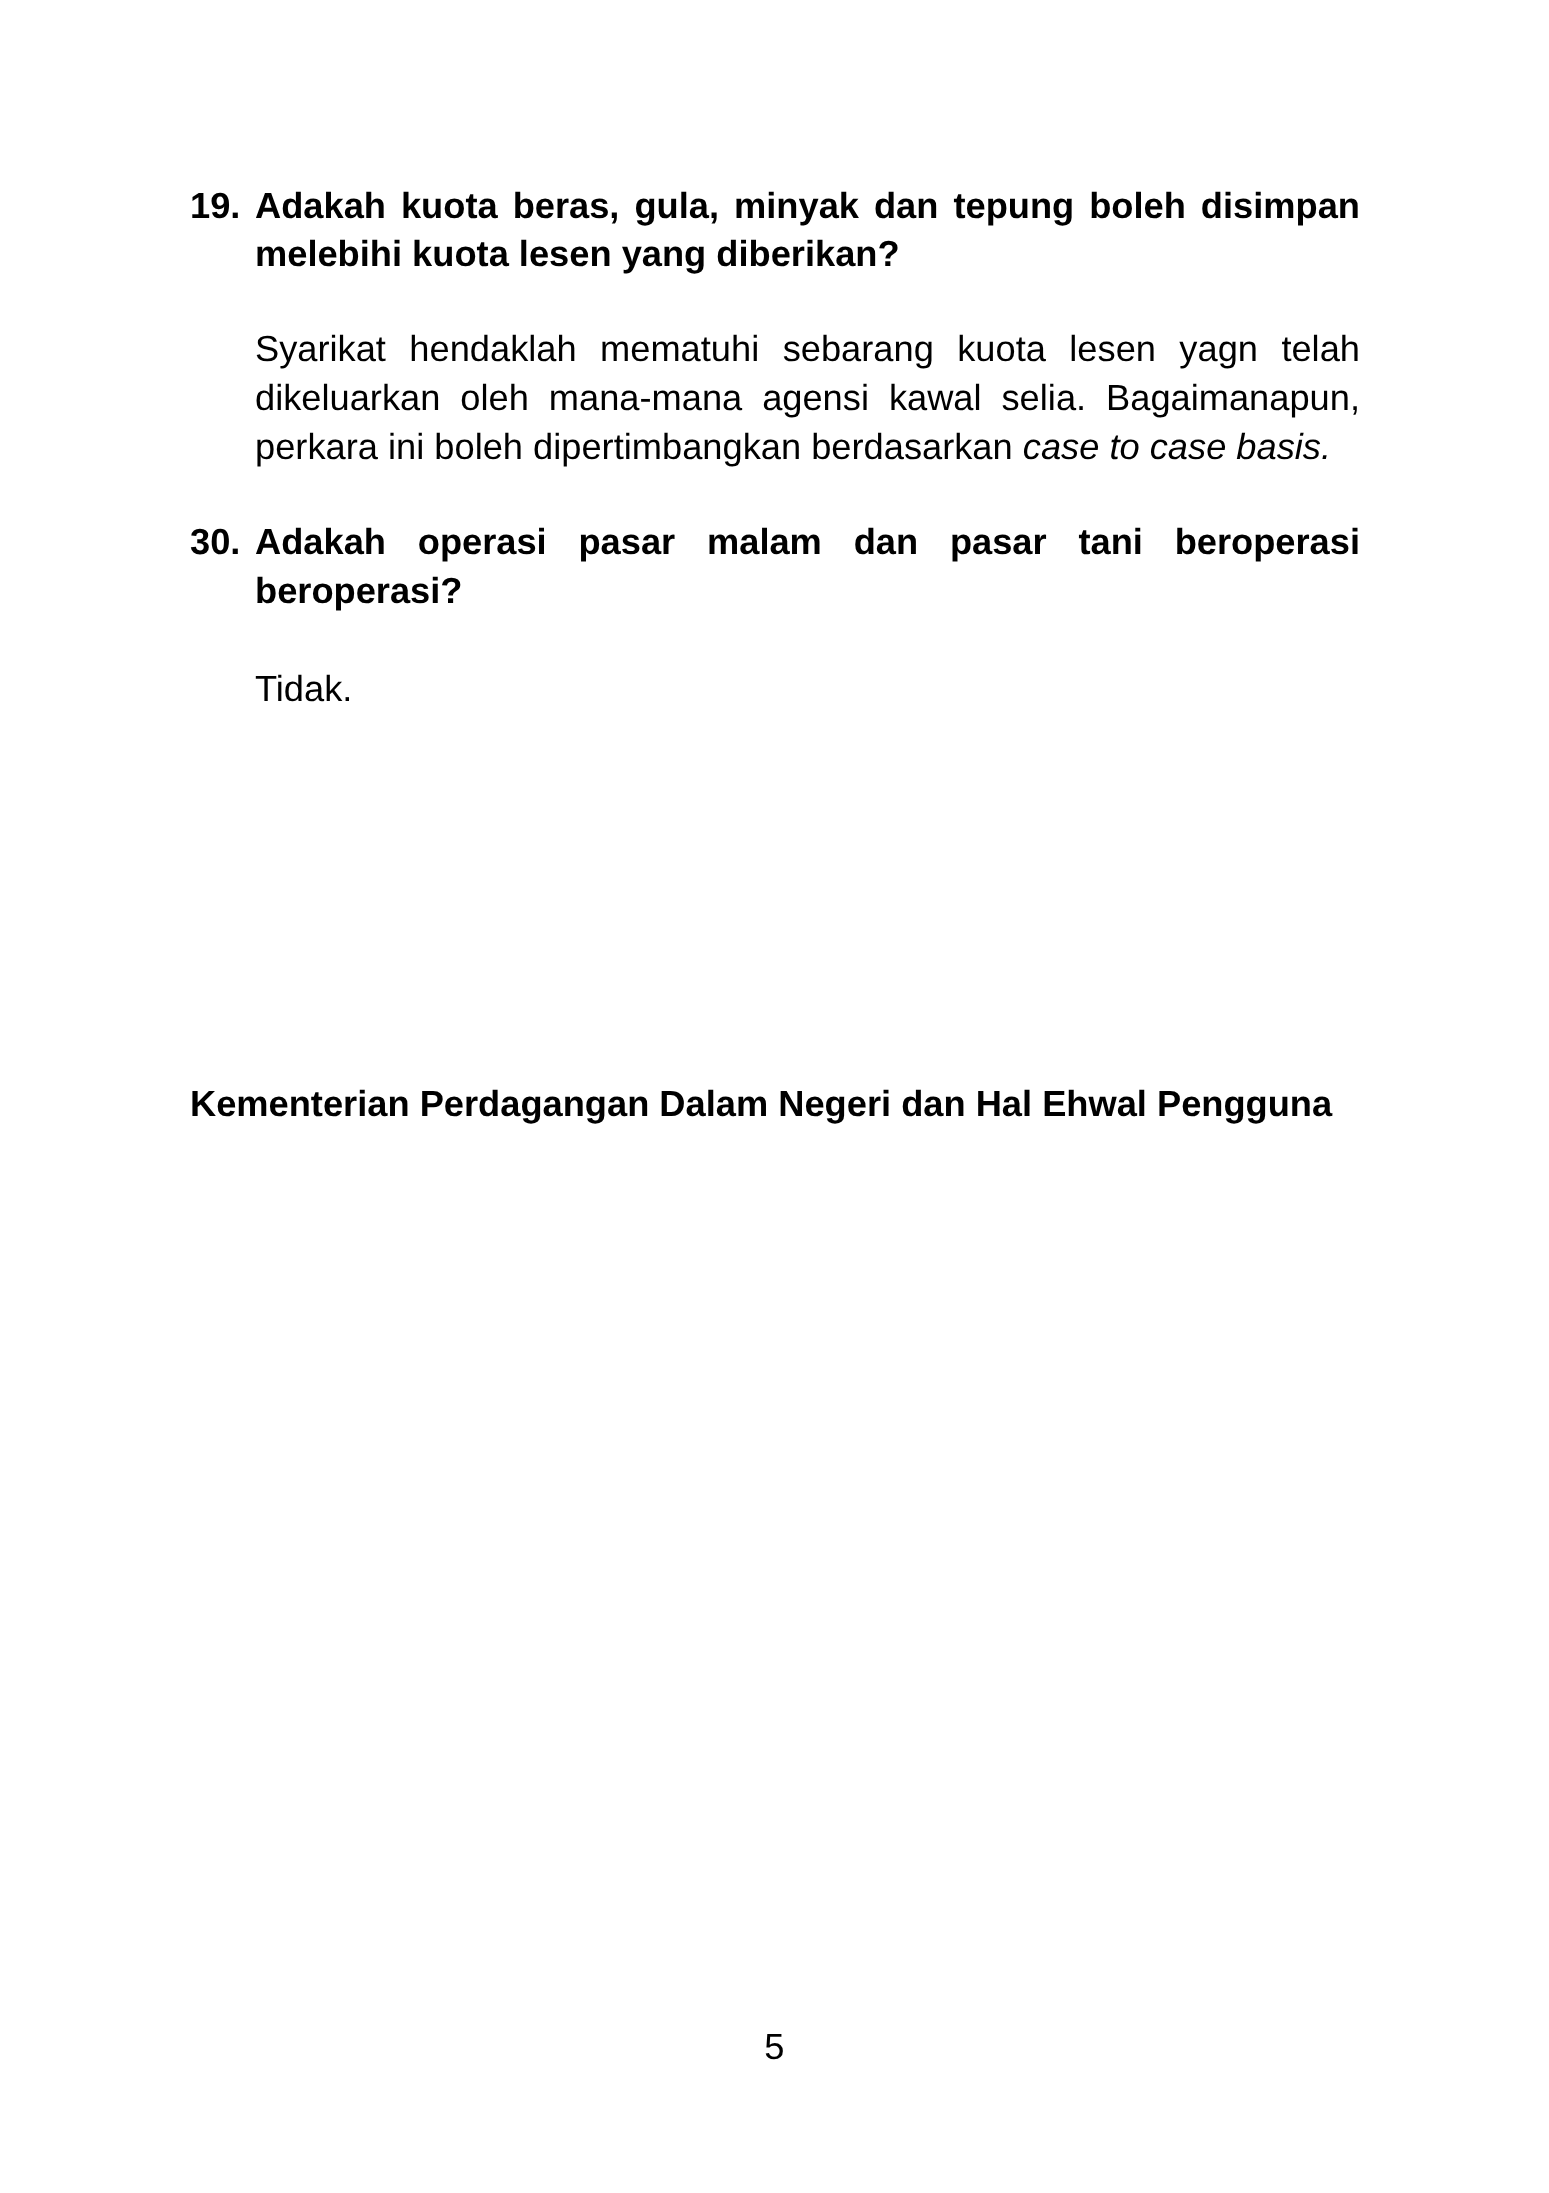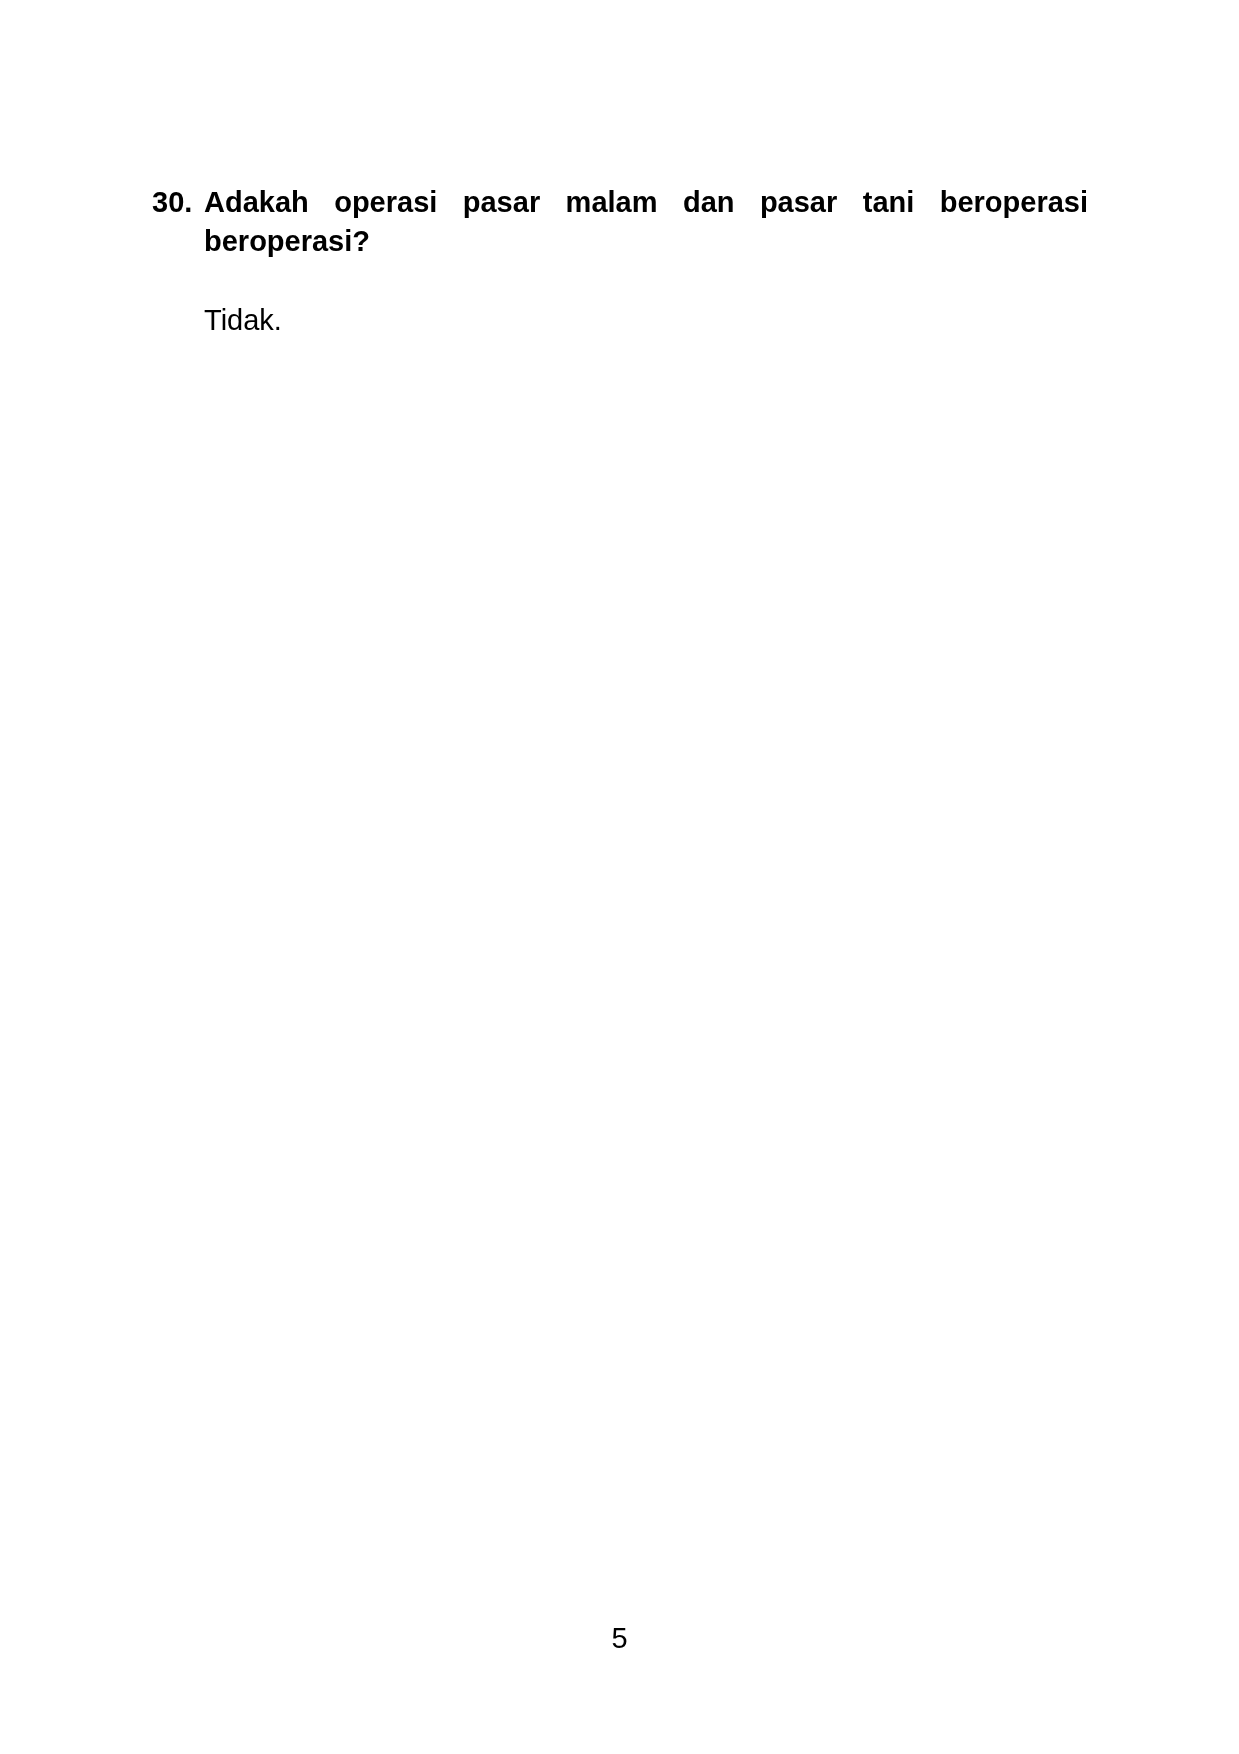--- a/index.html
+++ b/index.html
@@ -70,28 +70,34 @@
     text-align: center;
     line-height: 39px;
   }
 </style>
 </head>
 <body>
 
 <div class="page">
 
   <section class="qa-item">
+    <div class="q-row">
+      <div class="q-num">19.</div>
+      <h2 class="q-text">Adakah kuota beras, gula, minyak dan tepung boleh disimpan melebihi kuota lesen yang diberikan?</h2>
+    </div>
+    <p class="answer"><span>Syarikat hendaklah mematuhi sebarang kuota lesen yagn telah dikeluarkan oleh mana-mana agensi kawal selia. Bagaimanapun, perkara ini boleh dipertimbangkan berdasarkan </span><em class="it">case to case basis.</em></p>
   </section>
 
   <section class="qa-item">
     <div class="q-row">
       <div class="q-num">30.</div>
       <h2 class="q-text">Adakah operasi pasar malam dan pasar tani beroperasi beroperasi?</h2>
     </div>
     <p class="answer short"><span>Tidak.</span><em class="it"></em></p>
   </section>
 
   <footer class="doc-footer">
+    <div>Kementerian Perdagangan Dalam Negeri dan Hal Ehwal Pengguna</div>
   </footer>
 
   <div class="page-number">5</div>
 
 </div>
 
 </body></html>

